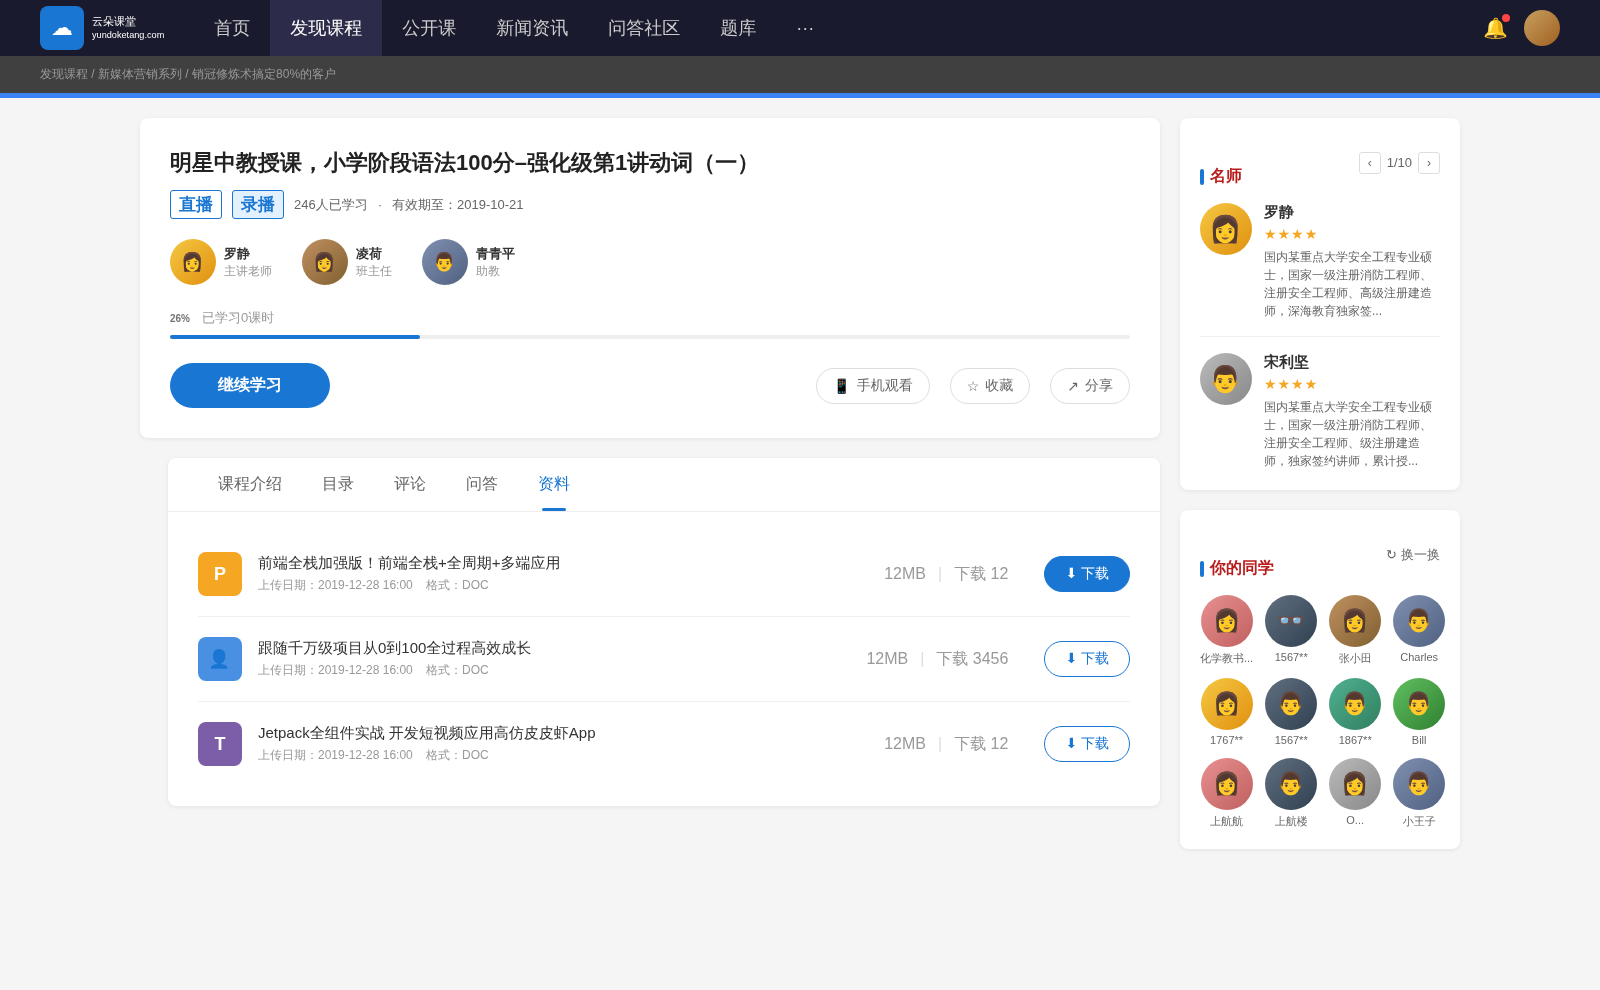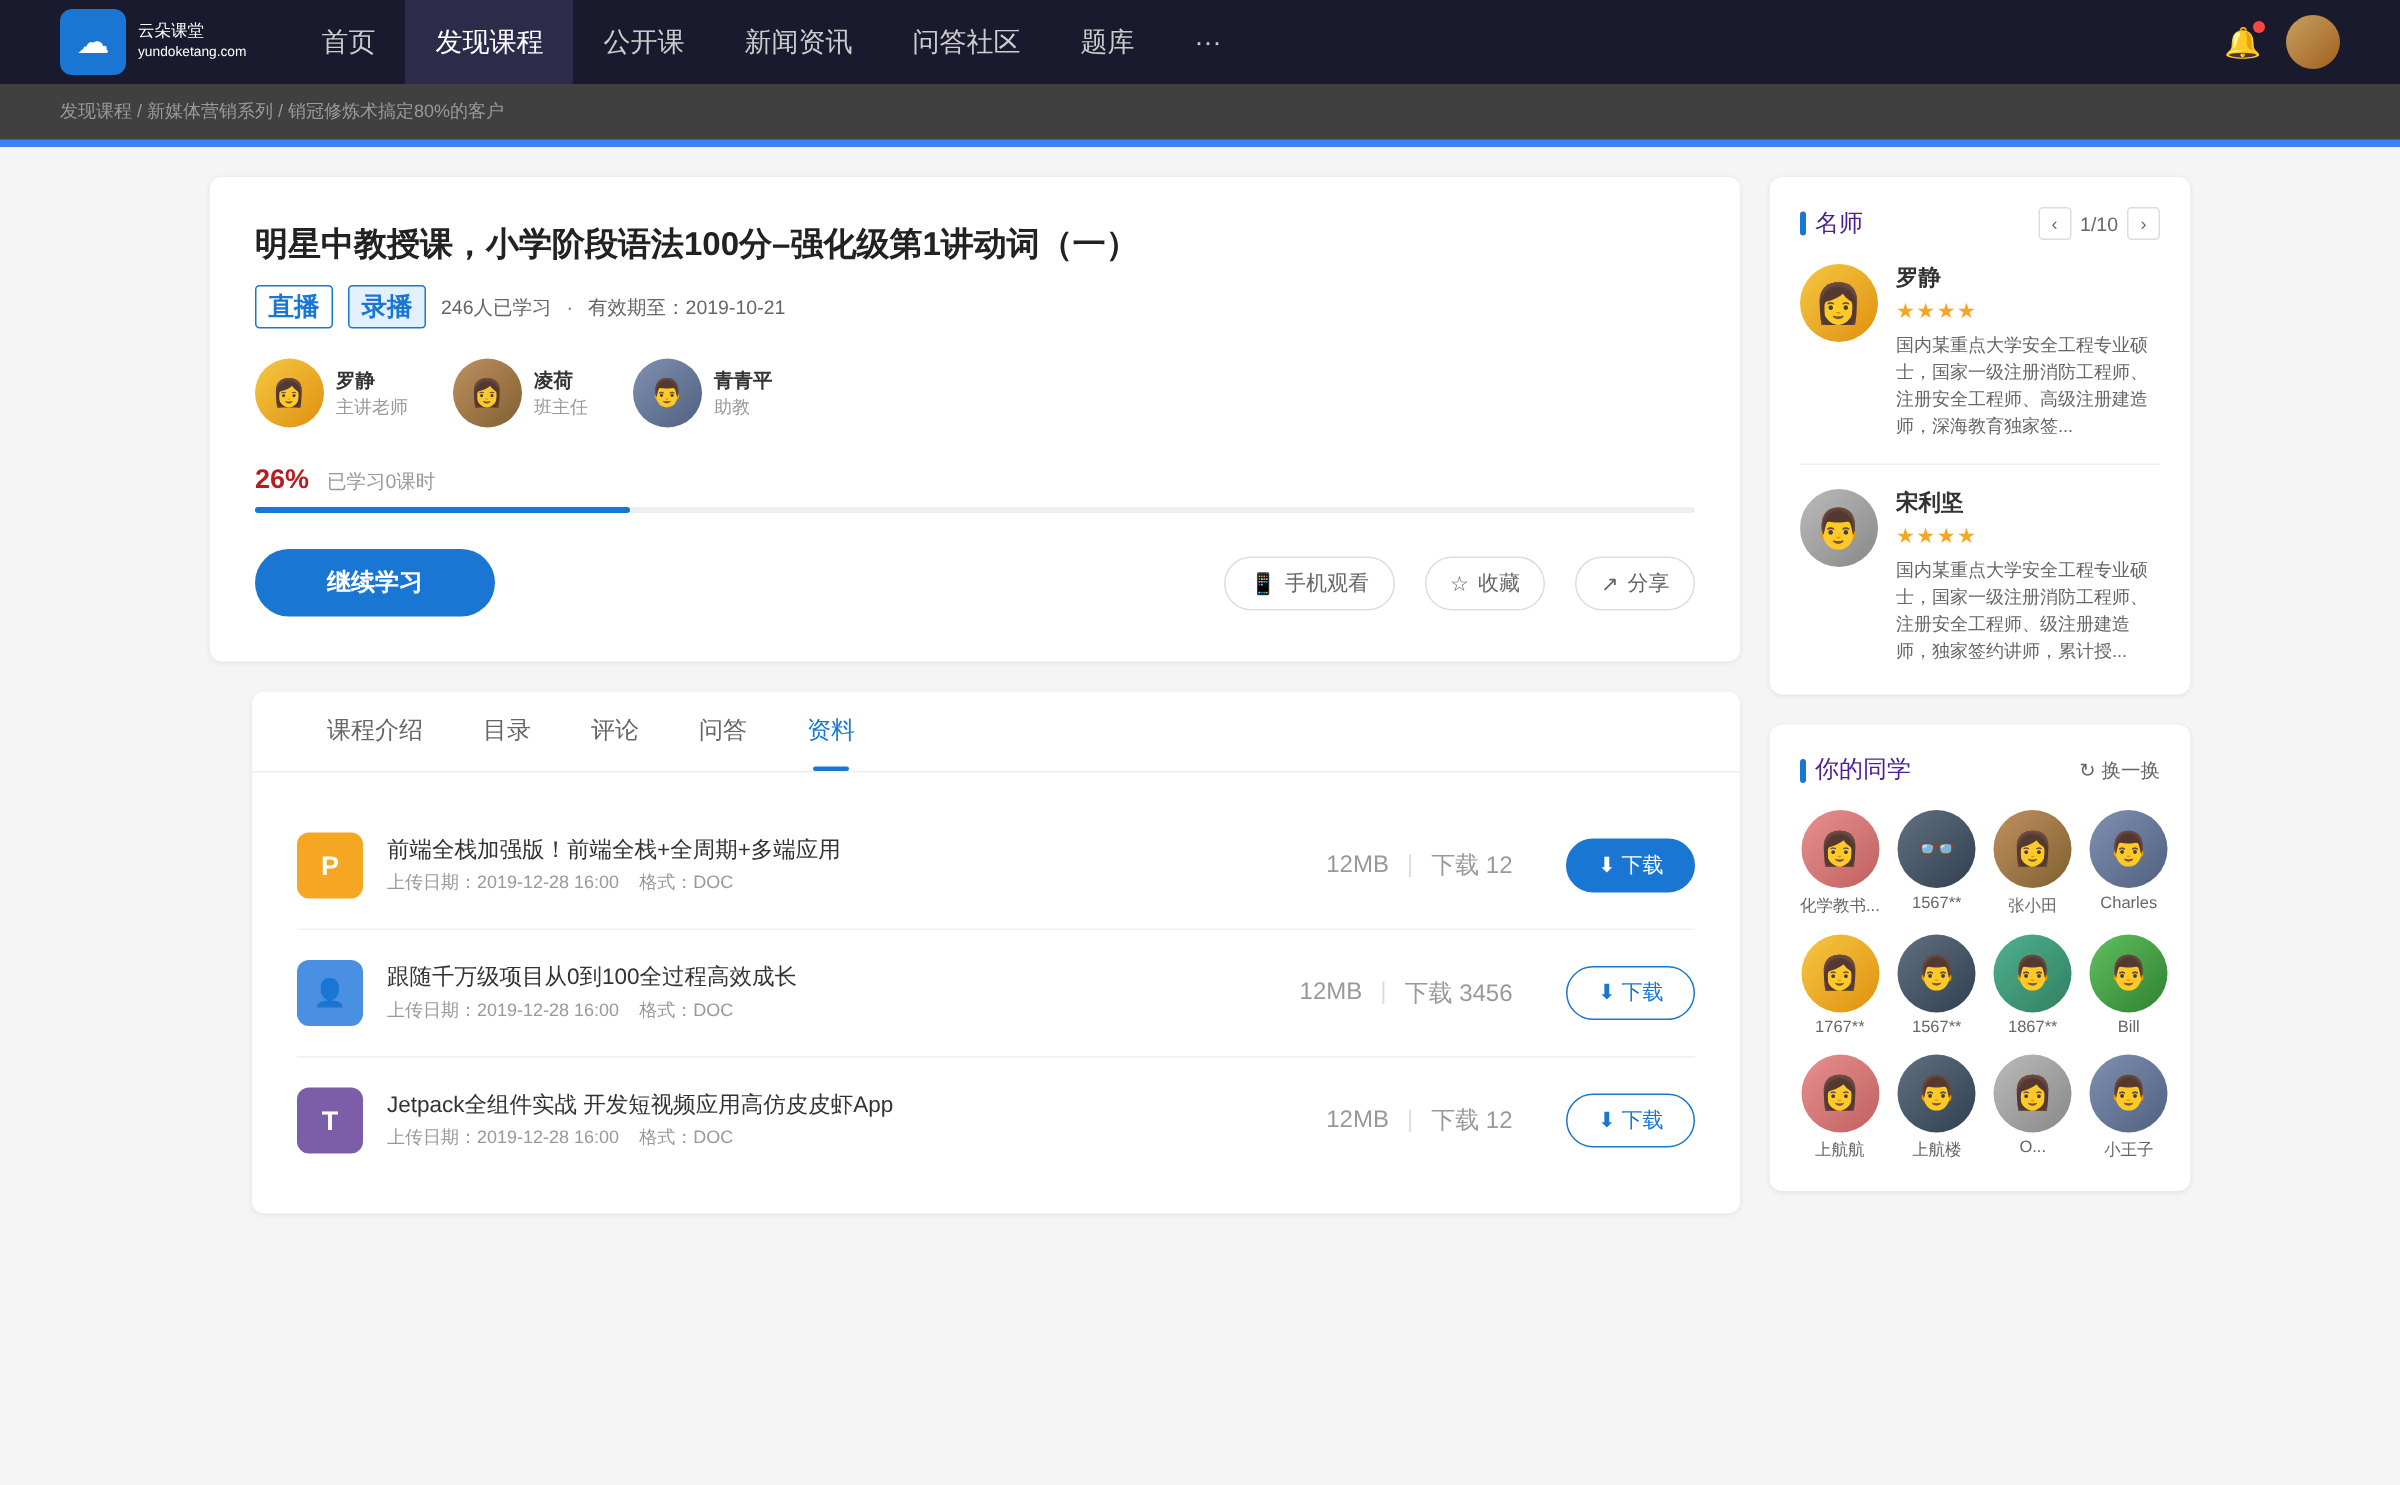--- a/index.html
+++ b/index.html
@@ -37,21 +37,21 @@
     .badge { padding: 2px 8px; border-radius: 3px; font-size: 17px; font-weight: bold; }
     .badge-live { border: 1px solid #1976d2; color: #1976d2; }
     .badge-rec { border: 1px solid #1976d2; color: #1976d2; background: #e3f0fd; }
     .teachers { display: flex; gap: 30px; margin-bottom: 24px; }
     .teacher-item { display: flex; align-items: center; gap: 8px; }
     .teacher-avatar { width: 46px; height: 46px; border-radius: 50%; background: linear-gradient(135deg, #e8b060, #c07020); overflow: hidden; display: flex; align-items: center; justify-content: center; font-size: 18px; }
     .teacher-info { font-size: 13px; }
     .teacher-name { font-weight: bold; color: #333; }
     .teacher-role { color: #999; font-size: 12px; }
     .progress-section { margin-bottom: 24px; }
-    .progress-label { color: #b91c1c; font-size: 18px; font-weight: bold; margin-bottom: 4px; }
+    .progress-label { color: #737373; font-size: 10px; font-weight: bold; margin-bottom: 4px; }
     .progress-sub { color: #999; font-size: 13px; display: inline; margin-left: 8px; }
     .progress-bar-bg { height: 4px; background: #eee; border-radius: 2px; margin-top: 8px; width: 100%; }
     .progress-bar-fill { height: 4px; background: #1976d2; border-radius: 2px; }
     .course-actions { display: flex; align-items: center; gap: 0; }
     .btn-primary { background: #1976d2; color: white; border: none; border-radius: 24px; padding: 12px 48px; font-size: 16px; cursor: pointer; font-weight: bold; }
     .action-btns { display: flex; gap: 20px; margin-left: auto; align-items: center; }
     .action-btn { display: flex; align-items: center; gap: 6px; color: #666; cursor: pointer; font-size: 14px; border: 1px solid #ddd; border-radius: 20px; padding: 8px 16px; background: white; }
 
     
     .tabs-section { background: white; border-radius: 8px; box-shadow: 0 1px 4px rgba(0,0,0,0.08); margin-left: 28px; }
@@ -73,21 +73,21 @@
     .resource-meta { font-size: 12px; color: #999; }
     .resource-stats { display: flex; align-items: center; gap: 8px; color: #999; font-size: 16px; flex-shrink: 0; margin-right: 20px; }
     .btn-download { border: 1px solid #1976d2; color: #1976d2; background: white; border-radius: 20px; padding: 8px 20px; cursor: pointer; display: flex; align-items: center; gap: 6px; font-size: 14px; }
     .btn-download.filled { background: #1976d2; color: white; }
 
     
     .right-sidebar { width: 280px; flex-shrink: 0; }
 
     .sidebar-card { background: white; border-radius: 8px; box-shadow: 0 1px 4px rgba(0,0,0,0.08); padding: 20px; margin-bottom: 20px; }
     .sidebar-header { display: flex; align-items: center; justify-content: space-between; margin-bottom: 16px; }
-    .sidebar-title { font-size: 16px; font-weight: normal; color: #4c1d95; display: flex; align-items: center; gap: 6px; }
+    .sidebar-title { font-size: 16px; font-weight: bold; color: #b91c1c; display: flex; align-items: center; gap: 6px; margin-top: 28px; }
     .sidebar-title::before { content: ''; display: inline-block; width: 4px; height: 16px; background: #1976d2; border-radius: 2px; }
     .pagination-ctrl { display: flex; align-items: center; gap: 6px; font-size: 13px; color: #666; }
     .page-btn { width: 22px; height: 22px; border: 1px solid #ddd; border-radius: 3px; display: flex; align-items: center; justify-content: center; cursor: pointer; font-size: 12px; }
 
     
     .teacher-profile { display: flex; gap: 12px; margin-bottom: 16px; padding-bottom: 16px; border-bottom: 1px solid #f0f0f0; }
     .teacher-profile:last-child { border-bottom: none; margin-bottom: 0; padding-bottom: 0; }
     .profile-avatar { width: 52px; height: 52px; border-radius: 50%; flex-shrink: 0; overflow: hidden; }
     .profile-info { flex: 1; }
     .profile-name { font-weight: bold; font-size: 15px; margin-bottom: 4px; }

